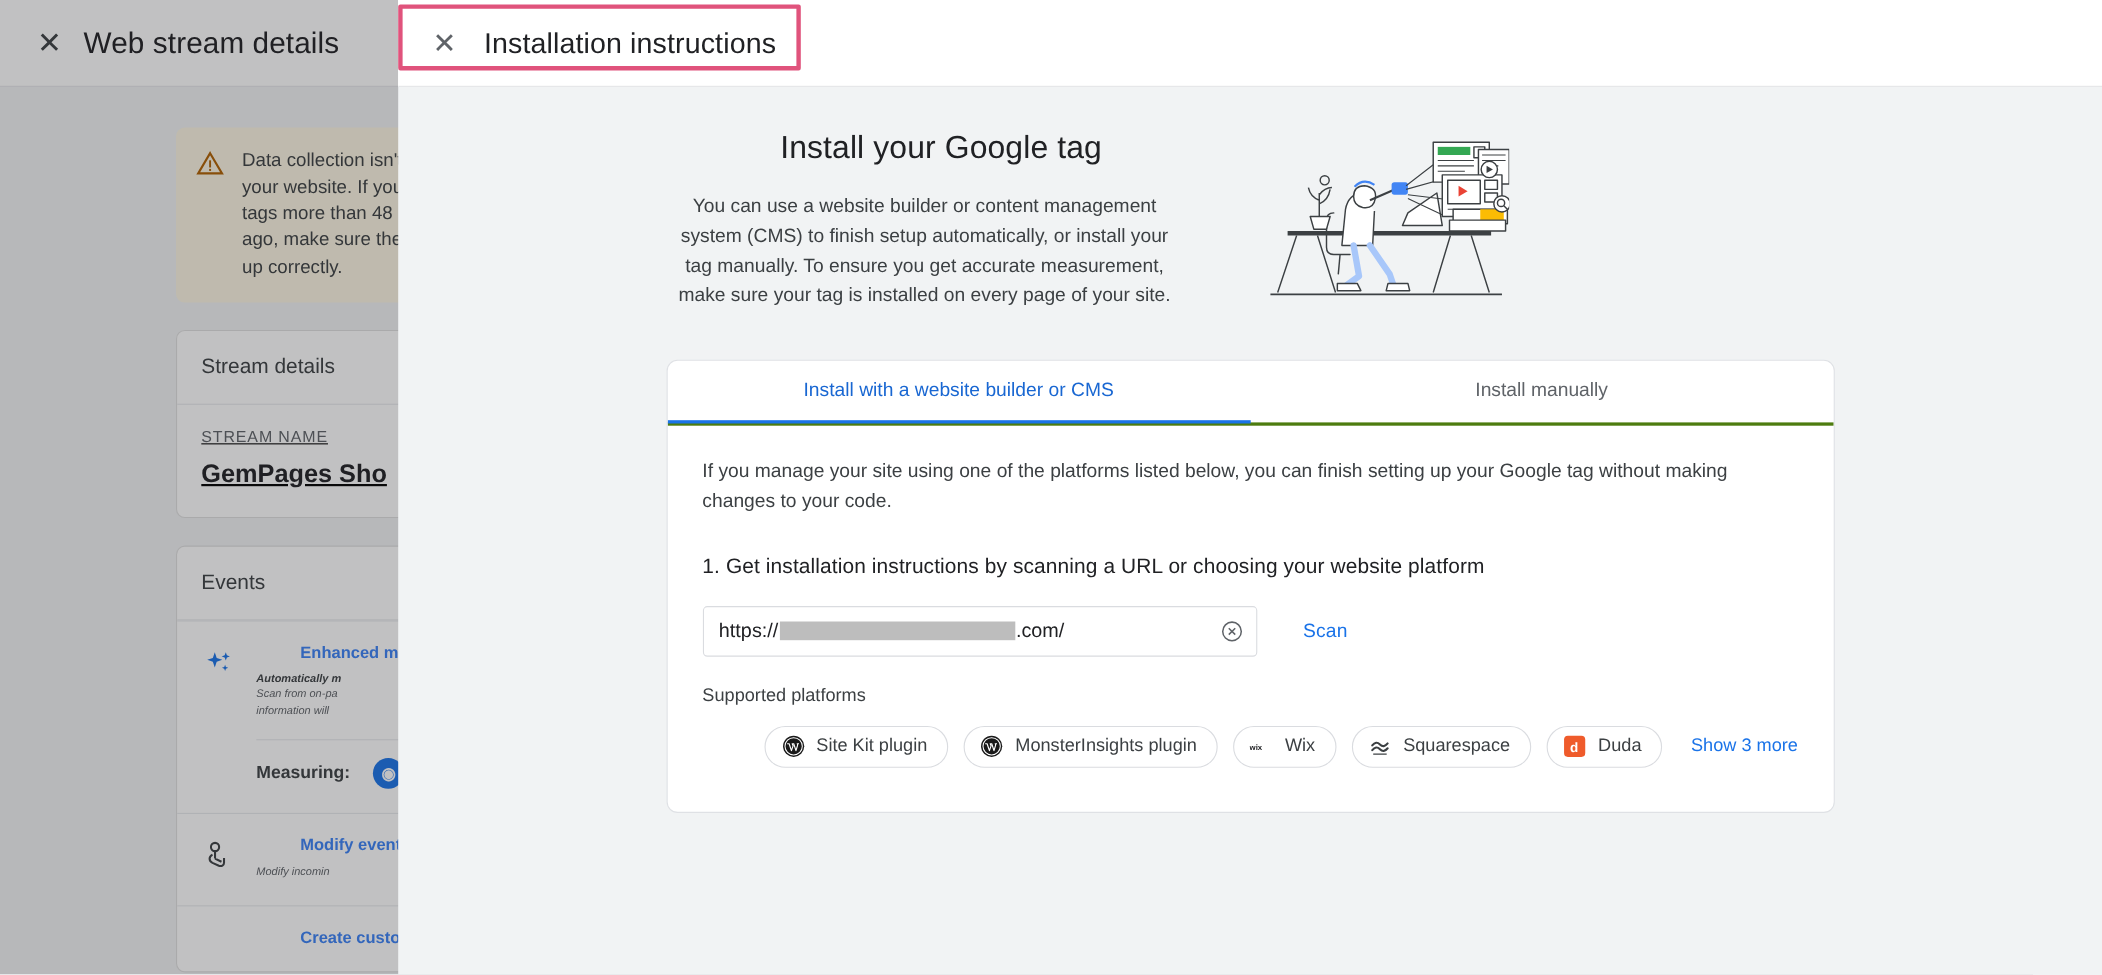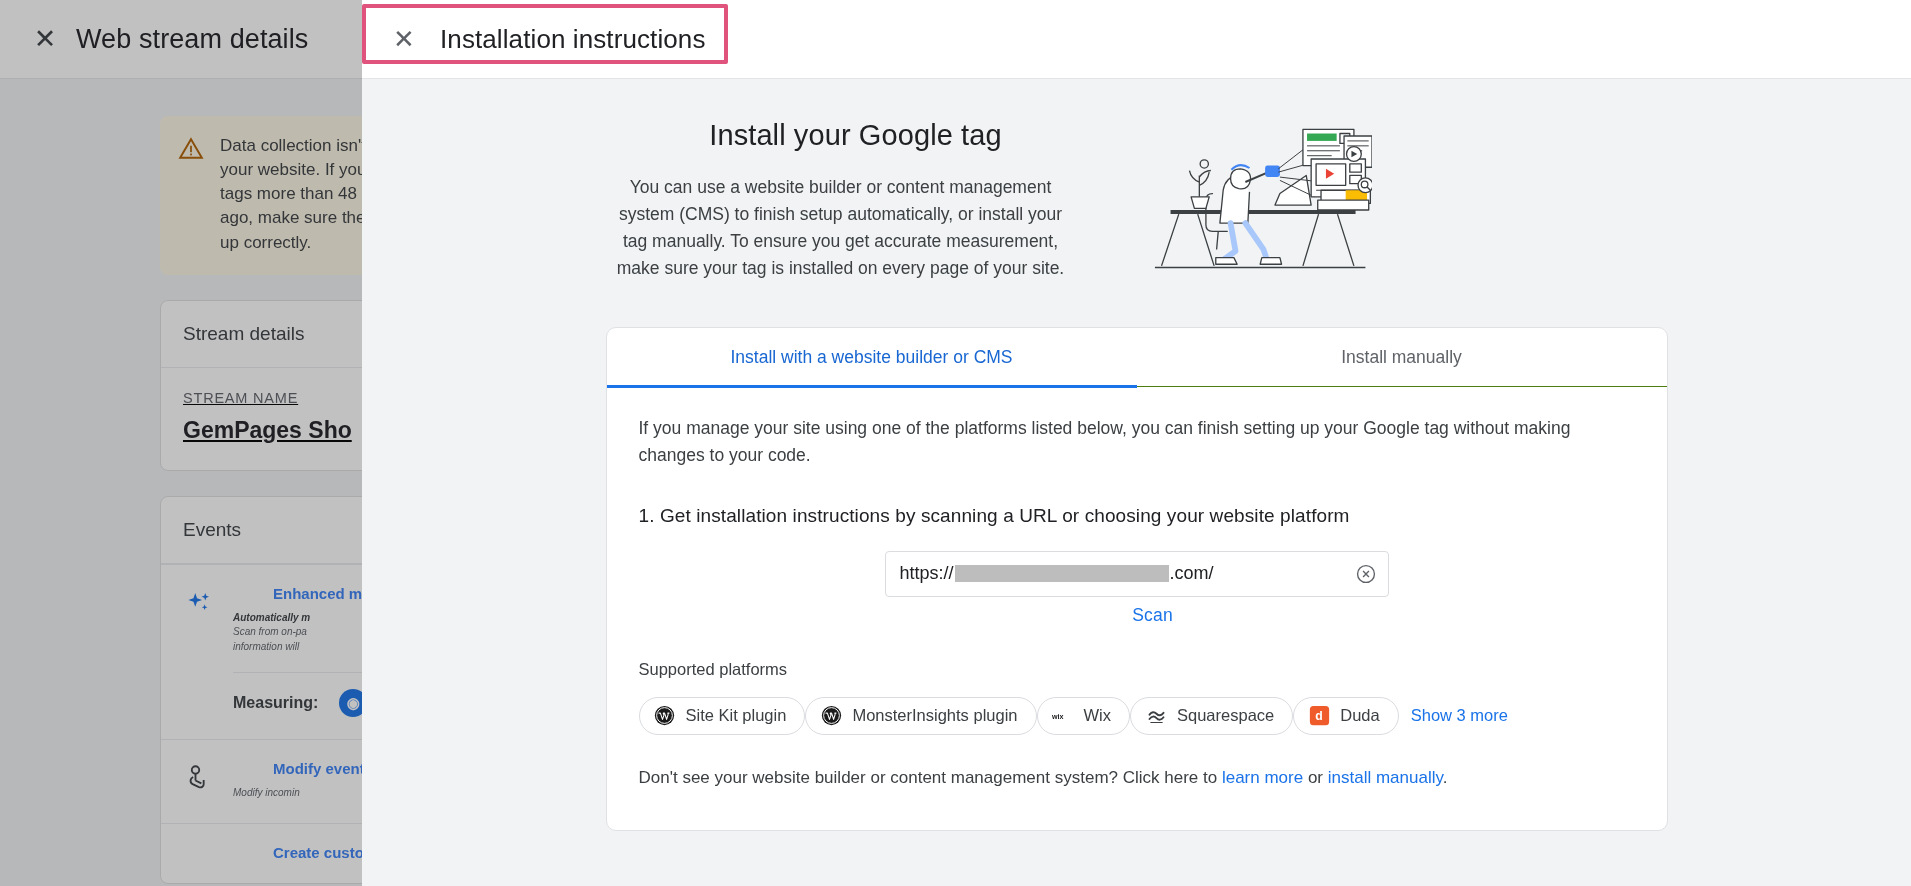--- a/index.html
+++ b/index.html
@@ -128,39 +128,39 @@
   #hero-p {
     font-size: 17.5px; color: #3c4043; line-height: 1.55; margin: 0;
     max-width: 470px;
   }
   #hero-art { margin-left: 44px; margin-top: 2px; }
 
   #card {
     width: 1062px; margin: 44px auto 0 auto; background: #ffffff;
     border: 1px solid #dfe1e5; border-radius: 10px; overflow: hidden;
   }
-  #tabs { display: flex; border-bottom: 1px solid #4d7c0f; height: 59px; }
+  #tabs { display: flex; border-bottom: 3px solid #4d7c0f; height: 59px; align-items: flex-end; }
   .tab {
     flex: 1 1 50%; display: flex; align-items: center; justify-content: center;
     font-size: 17.5px; color: #5f6368; cursor: pointer; position: relative;
     height: 59px;
   }
   .tab.active { color: #1967d2; }
   .tab.active::after {
     content: ""; position: absolute; left: 0; right: 0; bottom: -1px;
     height: 3px; background: #1a73e8;
   }
   #card-body { padding: 28px 32px 40px 32px; }
   .cb-p {
     font-size: 17.5px; color: #3c4043; line-height: 1.55; margin: 0;
   }
   .cb-step {
     font-size: 19px; color: #202124; margin: 36px 0 0 0; letter-spacing: .1px;
   }
-  #url-row { display: flex; align-items: center; margin-top: 24px; flex-direction: column; }
+  #url-row { display: flex; align-items: center; margin-top: 24px; }
   #url-field {
     width: 504px; height: 46px; border: 1px solid #dadce0; border-radius: 4px;
     background: #fff; display: flex; align-items: center; padding: 0 8px 0 14px;
   }
   #url-text {
     font-size: 18px; color: #202124; display: flex; align-items: center; flex: 1 1 auto;
     white-space: nowrap;
   }
   .redact-bar {
     display: inline-block; width: 214px; height: 17px; background: #bdbdbd;
@@ -168,21 +168,21 @@
   }
   #clear-btn {
     width: 28px; height: 28px; flex: 0 0 auto; display: flex;
     align-items: center; justify-content: center; cursor: pointer;
   }
   #scan-btn {
     margin-left: 32px; font-size: 17.5px; color: #1a73e8; cursor: pointer;
     padding: 8px 10px; letter-spacing: .2px;
   }
   #sup-label { font-size: 16.5px; color: #3c4043; margin-top: 26px; }
-  #chips { display: flex; align-items: center; margin-top: 18px; flex-wrap: nowrap; }
+  #chips { display: flex; align-items: center; gap: 14px; margin-top: 18px; flex-wrap: nowrap; justify-content: flex-end; }
   .chip {
     height: 38px; border: 1px solid #dadce0; border-radius: 19px;
     display: inline-flex; align-items: center; gap: 10px;
     padding: 0 18px 0 14px; font-size: 16.5px; color: #3c4043;
     background: #fff; cursor: pointer; white-space: nowrap;
   }
   .chip-ic { width: 22px; height: 22px; flex: 0 0 auto; display: flex; align-items: center; justify-content: center; }
   #show-more {
     font-size: 16.5px; color: #1a73e8; cursor: pointer; margin-left: 12px; white-space: nowrap;
   }
@@ -434,20 +434,17 @@
                   <rect x="1" y="1" width="22" height="22" rx="4" fill="#ef5b2b"></rect>
                   <text x="7.2" y="17.5" font-family="Liberation Sans, sans-serif" font-size="14" font-weight="bold" fill="#ffffff">d</text>
                 </svg>
             </span>
             <span>Duda</span>
           </div>
 
           <div id="show-more">Show 3 more</div>
         </div>
 
-        <div id="foot-p">
-          <span>Don't see your website builder or content management system? Click here to </span><span class="lnk">learn more</span><span> or </span><span class="lnk">install manually</span><span>.</span>
-        </div>
 
       </div>
     </div>
   </div>
 </div>
 
 </body></html>

